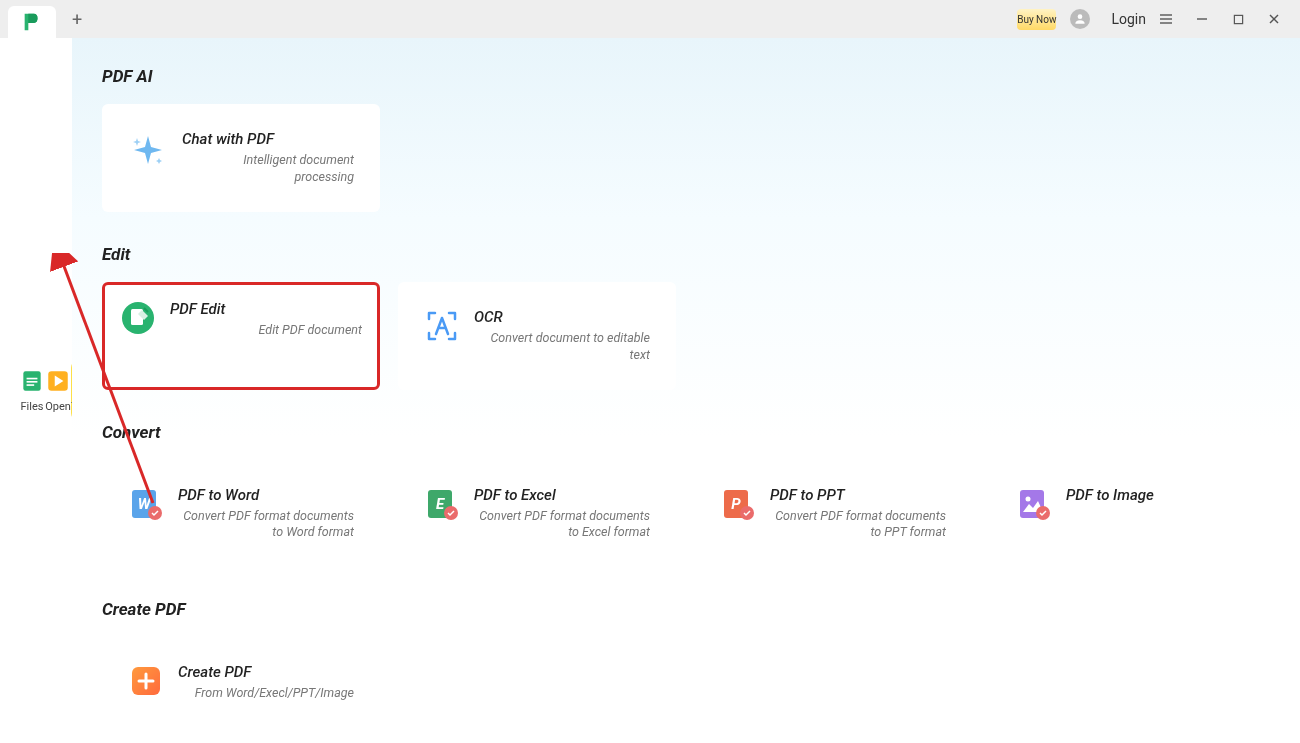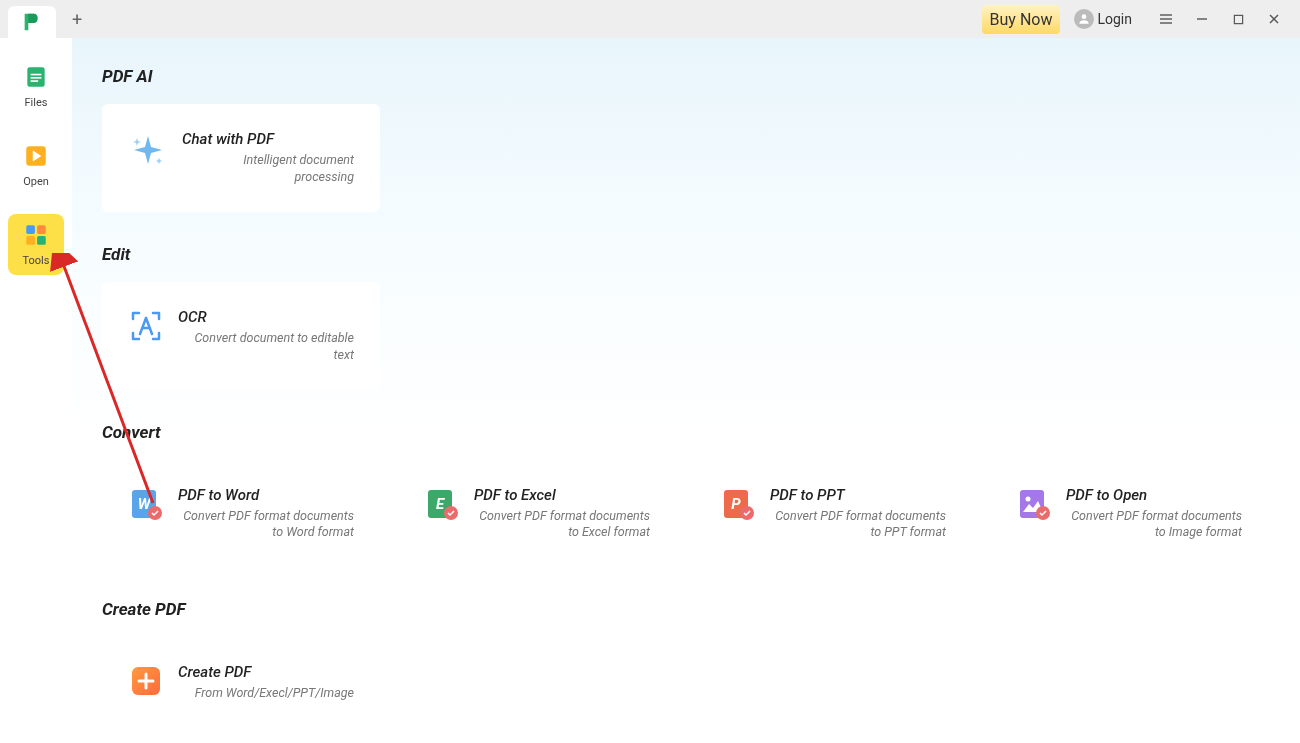--- a/index.html
+++ b/index.html
@@ -25,30 +25,30 @@
   display: flex; align-items: center; justify-content: center;
   margin-left: 6px;
   color: #666;
   font-size: 18px;
   cursor: pointer;
 }
 .titlebar-spacer { flex: 1; }
 .buy-now {
   background: linear-gradient(to bottom, #fff3c4, #ffd966);
   border: none;
-  padding: 5px 8px;
+  padding: 5px 0;
   border-radius: 4px;
-  font-size: 16px;
+  font-size: 10px;
   color: #333;
   cursor: pointer;
   margin-right: 14px;
 }
 .login-area {
-  display: flex; align-items: center; gap: 3px;
-  margin-right: 16px;
+  display: flex; align-items: center; gap: 21px;
+  margin-right: 2px;
   cursor: pointer;
 }
 .avatar-icon {
   width: 20px; height: 20px;
   background: #bbb;
   border-radius: 50%;
   display:flex;align-items:center;justify-content:center;
 }
 .login-text { font-size: 14px; color: #333; }
 .win-controls { display: flex; gap: 0; }
@@ -60,22 +60,23 @@
   font-size: 14px;
 }
 
 .container { display: flex; height: calc(743px - 38px); }
 
 .sidebar {
   width: 72px;
   background: #ffffff;
   padding-top: 18px;
   display: flex;
-  flex-direction: column;
+  flex-direction: row;
   align-items: center;
+  padding-left: 19px;
 }
 .side-item {
   width: 56px;
   display: flex;
   flex-direction: column;
   align-items: center;
   padding: 8px 0;
   margin-bottom: 18px;
   border-radius: 8px;
   cursor: pointer;
@@ -221,20 +222,32 @@
         </svg>
         <div class="card-body">
           <div class="card-title">Chat with PDF</div>
           <div class="card-desc">Intelligent document processing</div>
         </div>
       </div>
     </div>
 
     <div class="section-title">Edit</div>
     <div class="cards-row">
+      <div class="card highlighted">
+        <svg class="card-icon" viewBox="0 0 36 36">
+          <circle cx="18" cy="18" r="16" fill="#29b36f"></circle>
+          <rect x="11" y="9" width="12" height="16" rx="1.5" fill="#fff"></rect>
+          <path d="M22 10 L28 16 L24 20 L18 14 Z" fill="#d8f0e3"></path>
+          <path d="M24 8 L28 12" stroke="#1a9b5c" stroke-width="2"></path>
+        </svg>
+        <div class="card-body">
+          <div class="card-title">PDF Edit</div>
+          <div class="card-desc">Edit PDF document</div>
+        </div>
+      </div>
       <div class="card">
         <svg class="card-icon" viewBox="0 0 36 36">
           <path d="M5 5 L5 11 M5 5 L11 5" stroke="#4a9af5" stroke-width="2.5" fill="none" stroke-linecap="round"></path>
           <path d="M31 5 L31 11 M31 5 L25 5" stroke="#4a9af5" stroke-width="2.5" fill="none" stroke-linecap="round"></path>
           <path d="M5 31 L5 25 M5 31 L11 31" stroke="#4a9af5" stroke-width="2.5" fill="none" stroke-linecap="round"></path>
           <path d="M31 31 L31 25 M31 31 L25 31" stroke="#4a9af5" stroke-width="2.5" fill="none" stroke-linecap="round"></path>
           <path d="M18 10 L12 26 M18 10 L24 26 M14.5 20 L21.5 20" stroke="#4a9af5" stroke-width="2.5" fill="none" stroke-linecap="round"></path>
         </svg>
         <div class="card-body">
           <div class="card-title">OCR</div>
@@ -283,22 +296,21 @@
       </div>
       <div class="card">
         <svg class="card-icon" viewBox="0 0 36 36">
           <rect x="4" y="4" width="24" height="28" rx="3" fill="#a478e8"></rect>
           <circle cx="12" cy="13" r="2.5" fill="#fff"></circle>
           <path d="M7 26 L13 18 L17 22 L22 15 L27 26 Z" fill="#fff"></path>
           <circle cx="27" cy="27" r="7" fill="#ea6b6b"></circle>
           <path d="M24 27 L26 29 L30 25" stroke="#fff" stroke-width="1.5" fill="none"></path>
         </svg>
         <div class="card-body">
-          <div class="card-title">PDF to Open</div>
-          <div class="card-desc">Convert PDF format documents to Image format</div>
+          <div class="card-title">PDF to Image</div>
         </div>
       </div>
     </div>
 
     <div class="section-title">Create PDF</div>
     <div class="cards-row">
       <div class="card">
         <svg class="card-icon" viewBox="0 0 36 36">
           <rect x="4" y="4" width="28" height="28" rx="6" fill="url(#g1)"></rect>
           <defs>

